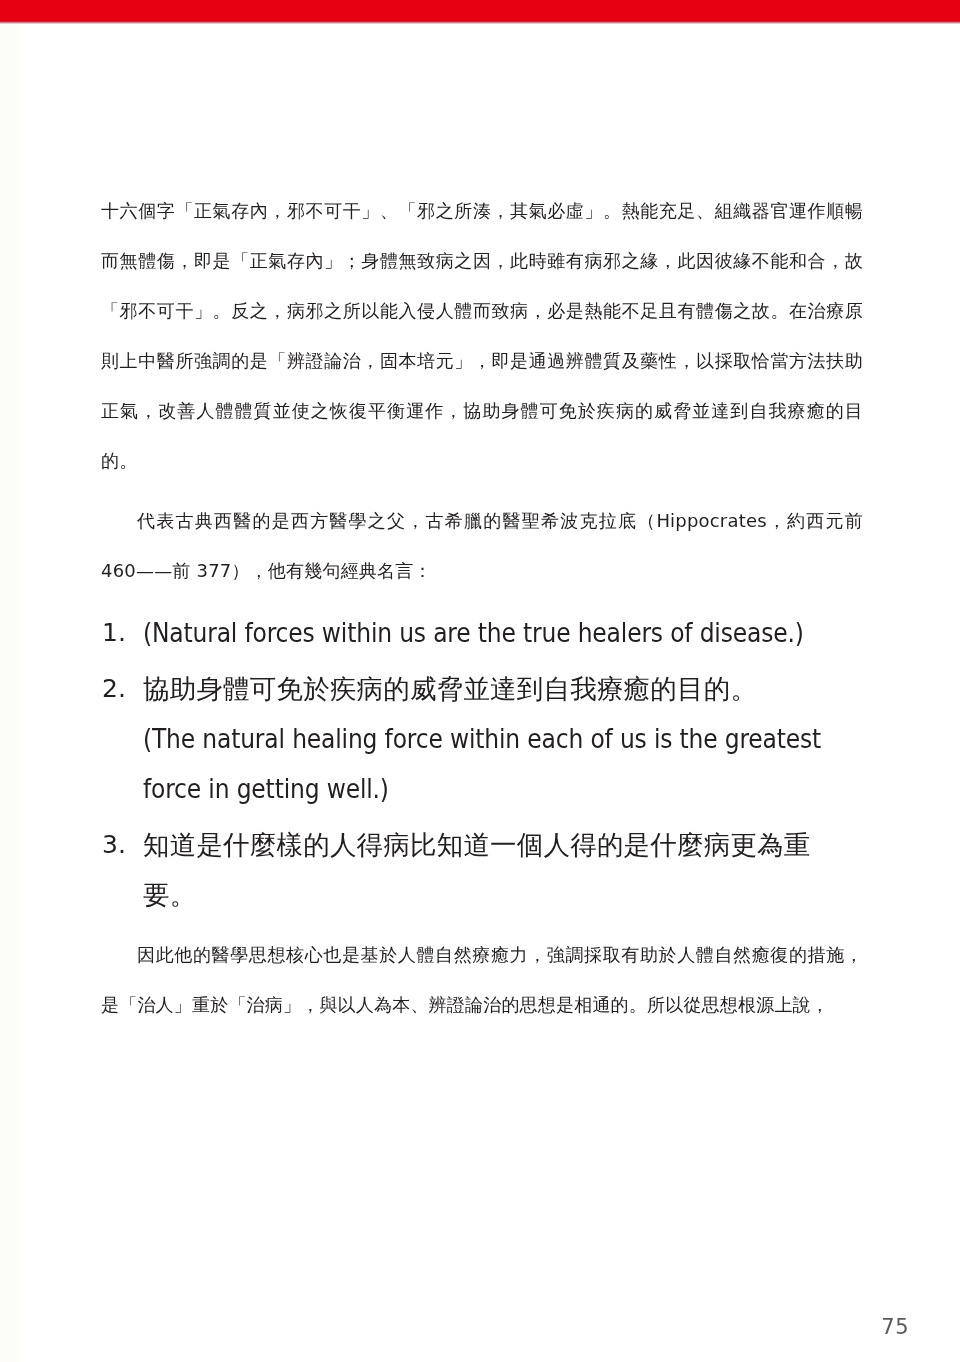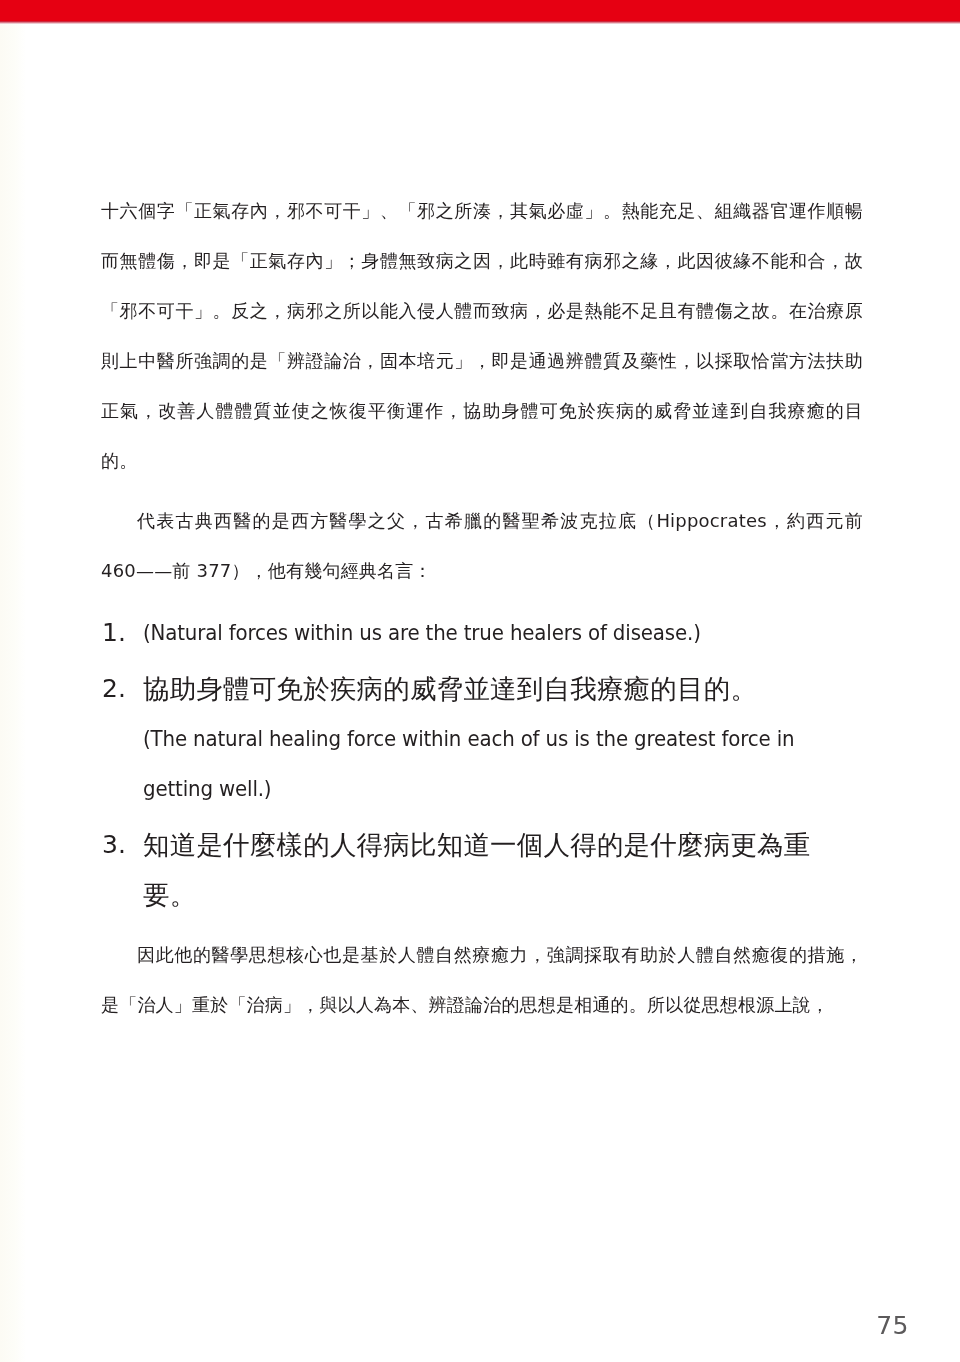--- a/index.html
+++ b/index.html
@@ -96,34 +96,34 @@
   }
   .maxim-zh {
     display: block;
     font-size: 26.5px;
     line-height: 50px;
     letter-spacing: 0.2px;
     color: #231f20;
   }
   .maxim-en {
     display: block;
-    font-size: 22px;
+    font-size: 26px;
     line-height: 50px;
     letter-spacing: -0.15px;
     color: #231f20;
     font-family: "DejaVu Sans", "Liberation Sans", sans-serif;
     font-stretch: condensed;
   }
 
   
   .folio {
     position: absolute;
     right: 51px;
     bottom: 24px;
-    font-size: 25px;
+    font-size: 21px;
     line-height: 1;
     color: #5c5a5b;
     font-family: "DejaVu Sans", "Liberation Sans", sans-serif;
     letter-spacing: 0.5px;
   }
 </style>
 </head>
 <body>
 
 <div class="top-band">

